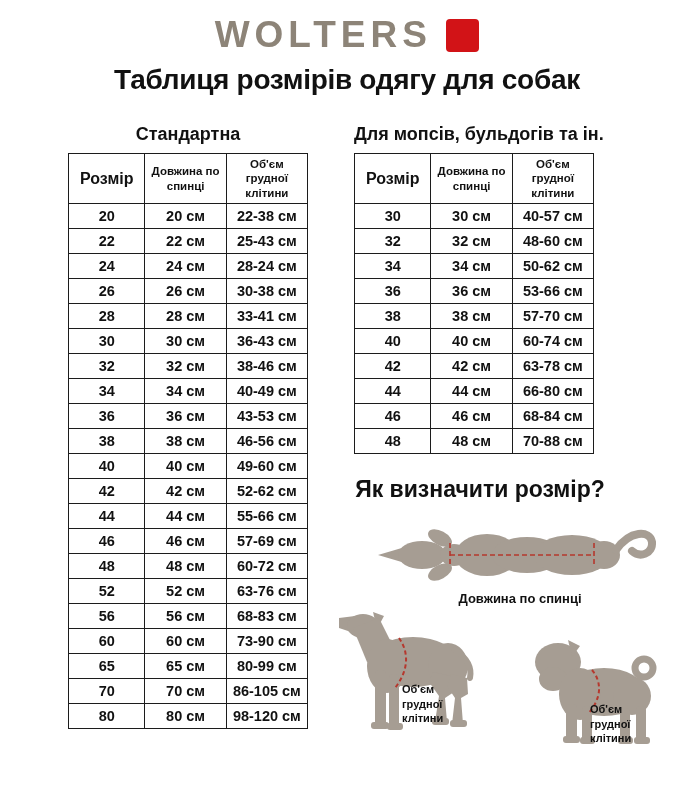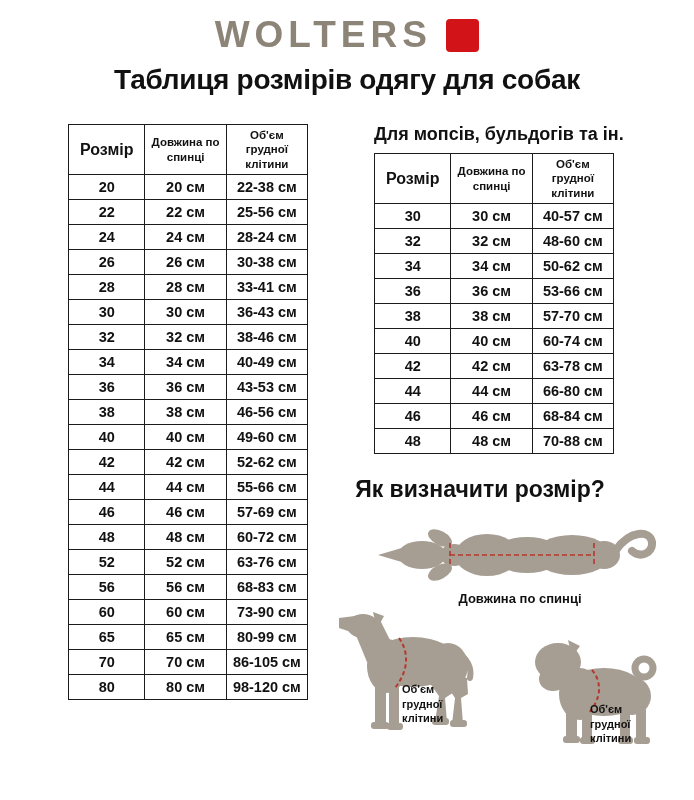--- a/index.html
+++ b/index.html
@@ -13,21 +13,21 @@
 
   .logo{position:absolute; top:14px; left:0; right:0; text-align:center; white-space:nowrap;}
   .logo-text{font-size:37px; font-weight:bold; letter-spacing:5px; color:var(--logo_gray); vertical-align:middle;}
   .logo-square{display:inline-block; width:33px; height:33px; background:var(--brand_red); border-radius:4px; margin-left:10px; vertical-align:middle;}
 
   .page-title{position:absolute; top:64px; left:0; right:0; text-align:center;
     font-size:28px; font-weight:bold; letter-spacing:-0.3px; color:var(--text);}
 
   .table-section{position:absolute; width:240px;}
   .std-section{left:68px; top:124px;}
-  .pug-section{left:374px; top:124px;}
+  .pug-section{left:354px; top:124px;}
   .table-title{font-size:18px; font-weight:bold; text-align:center; margin-bottom:8px; white-space:nowrap;}
   table.size-table{width:100%; border-collapse:collapse; table-layout:fixed;}
   table.size-table col.c1{width:32%;} table.size-table col.c2{width:34%;} table.size-table col.c3{width:34%;}
   table.size-table th, table.size-table td{border:1.5px solid var(--border); text-align:center; vertical-align:middle; font-weight:bold;}
   table.size-table th{font-size:11.5px; line-height:1.25; padding:3px 2px; height:33px;}
   table.size-table th.first{font-size:16px;}
   table.size-table td{font-size:14.5px; height:25px; padding:0 2px;}
 
   .guide-title{position:absolute; left:345px; top:476px; width:270px; text-align:center;
     font-size:23px; font-weight:bold;}
@@ -48,20 +48,21 @@
 <div class="page">
 
   <div class="logo">
     <span class="logo-text">WOLTERS</span>
     <span class="logo-square"></span>
   </div>
 
   <h1 class="page-title">Таблиця розмірів одягу для собак</h1>
 
   <section class="table-section std-section">
+    <h2 class="table-title">Стандартна</h2>
     <table class="size-table">
       <colgroup>
           <col class="c1">
           <col class="c2">
           <col class="c3">
         </colgroup>
       <thead>
         <tr>
           <th class="first">Розмір</th>
           <th>Довжина по спинці</th>
@@ -70,21 +71,21 @@
       </thead>
       <tbody>
           <tr>
             <td>20</td>
             <td>20 см</td>
             <td>22-38 см</td>
           </tr>
           <tr>
             <td>22</td>
             <td>22 см</td>
-            <td>25-56 см</td>
+            <td>25-43 см</td>
           </tr>
           <tr>
             <td>24</td>
             <td>24 см</td>
             <td>28-24 см</td>
           </tr>
           <tr>
             <td>26</td>
             <td>26 см</td>
             <td>30-38 см</td>

